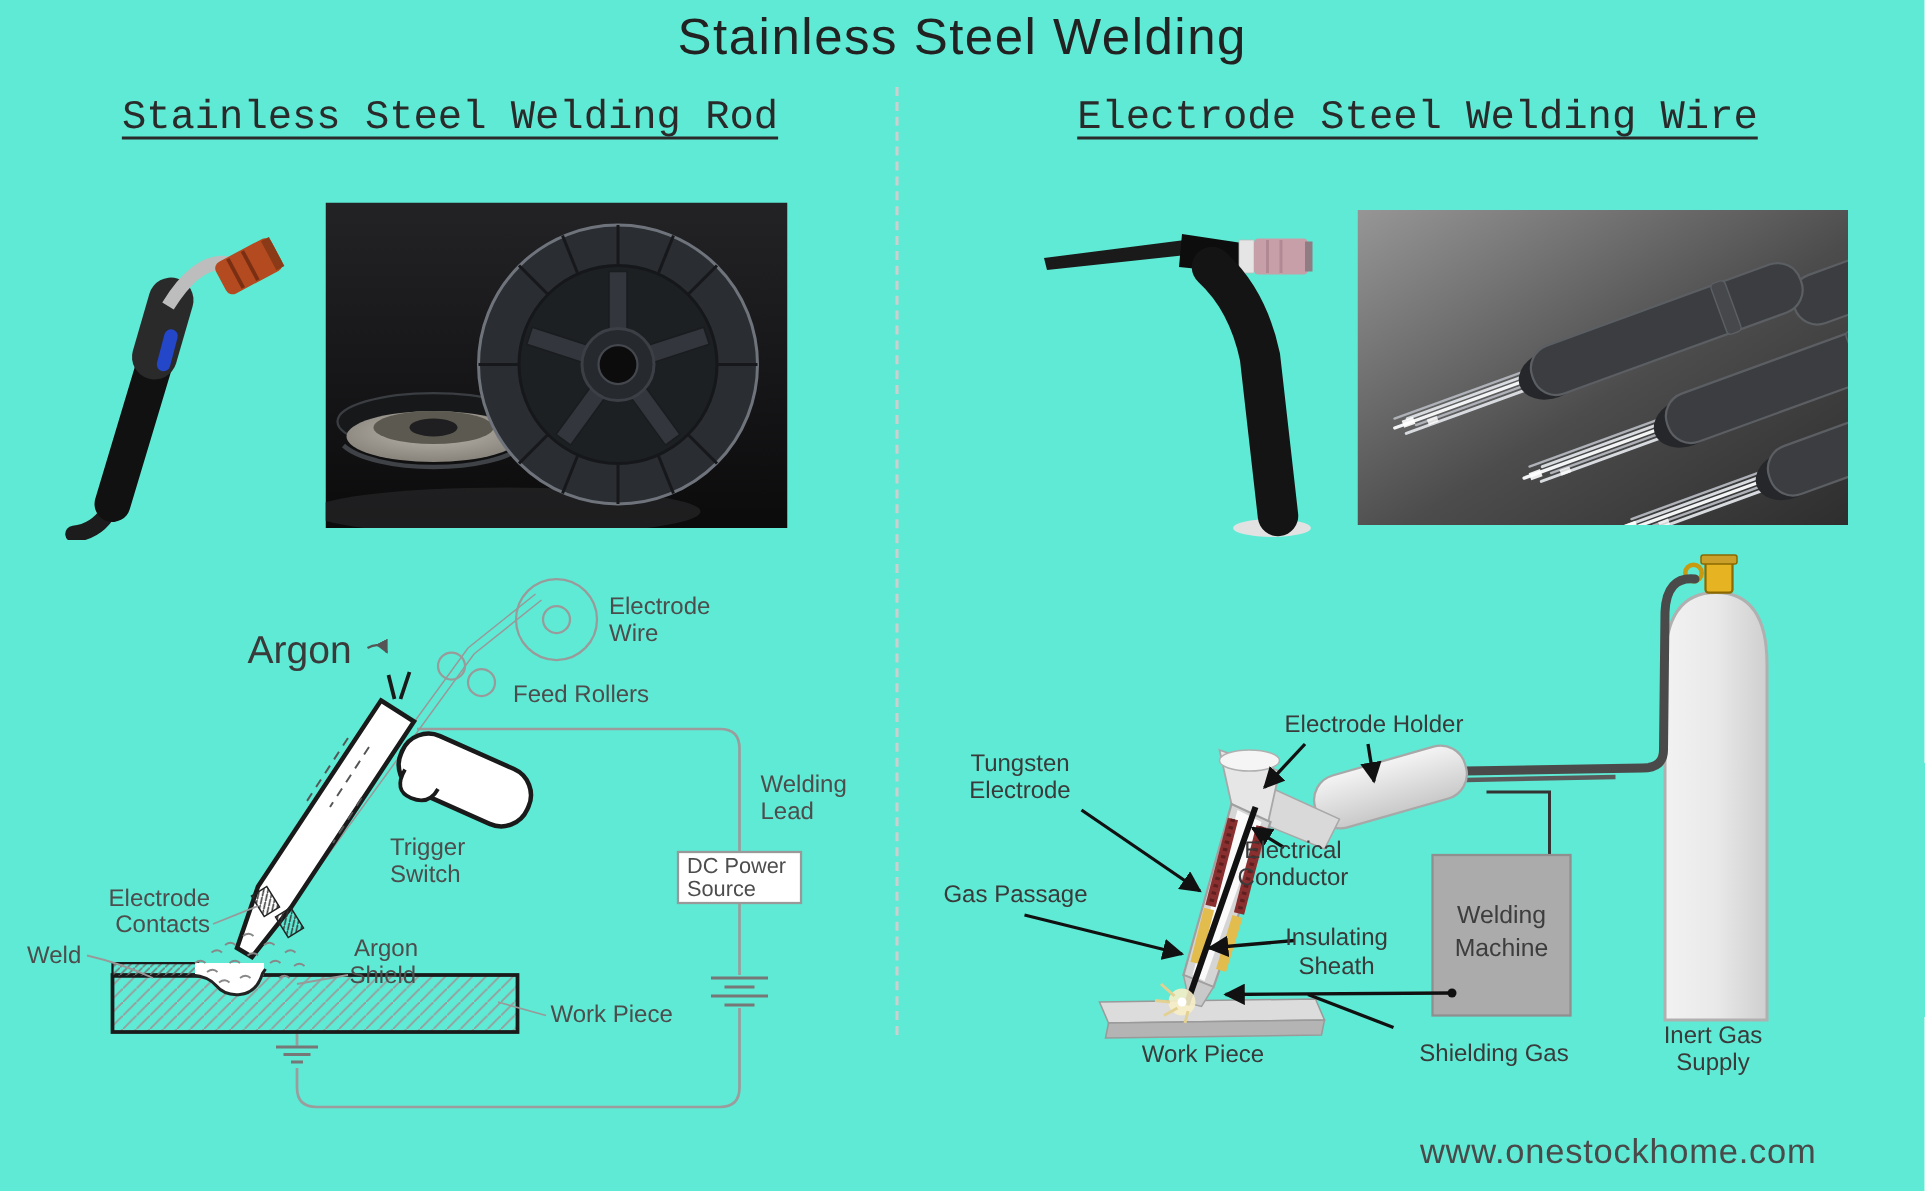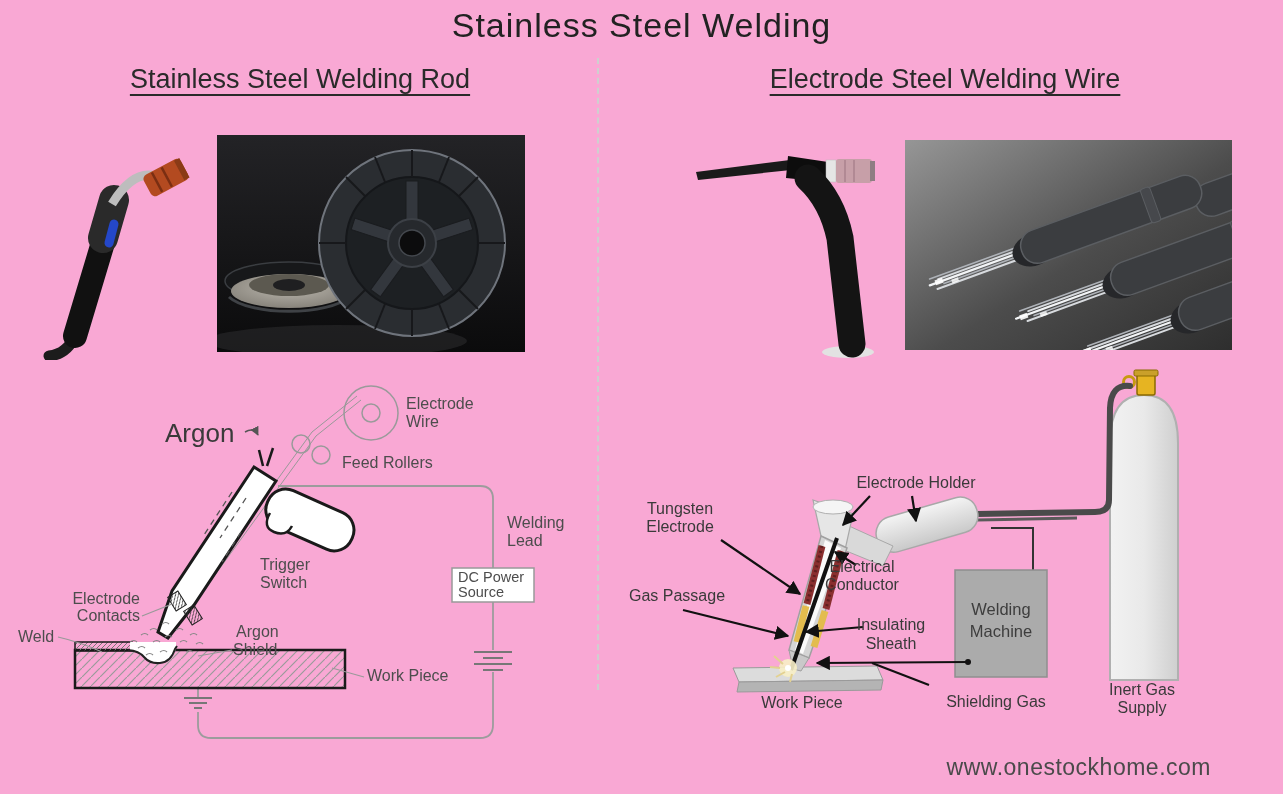--- a/index.html
+++ b/index.html
@@ -1,22 +1,22 @@
 <!DOCTYPE html>
 <html><head>
 <meta charset="utf-8">
 <style>
   html,body{margin:0;padding:0;background:#fff;}
-  .canvas{position:relative;width:1283px;height:794px;background:#f9a8d4;overflow:hidden;
+  .canvas{position:relative;width:1283px;height:794px;background:#5eead4;overflow:hidden;
           font-family:"Liberation Sans",sans-serif;color:#2a2a2a;}
   .page-title{position:absolute;left:0;top:6px;width:100%;text-align:center;
               font-size:34px;font-weight:300;letter-spacing:1px;color:#222;}
   .col-head{position:absolute;text-align:center;font-weight:300;}
   .col-head .h-top{font-size:27px;text-decoration:underline;text-underline-offset:6px;text-decoration-thickness:1.5px;}
-  .col-head .h-bot{font-size:27px;margin-top:6px;text-decoration:underline;text-underline-offset:6px;text-decoration-thickness:1.5px;}
+  .col-head .h-bot{font-size:27px;margin-top:6px;text-decoration:underline;text-underline-offset:6px;text-decoration-thickness:1.5px;font-family:Liberation Mono, monospace;}
   .head-left{left:30px;top:58px;width:540px;}
   .head-right{left:690px;top:58px;width:510px;}
   .divider{position:absolute;left:597px;top:58px;height:632px;width:0;border-left:2px dashed #cfcfcf;}
   .footer{position:absolute;right:72px;top:754px;font-size:23px;font-weight:300;color:#4a4a4a;letter-spacing:.5px;text-align:center;}
   .abs{position:absolute;}
   svg text{font-family:"Liberation Sans",sans-serif;font-weight:300;}
 </style>
 </head>
 <body>
 

